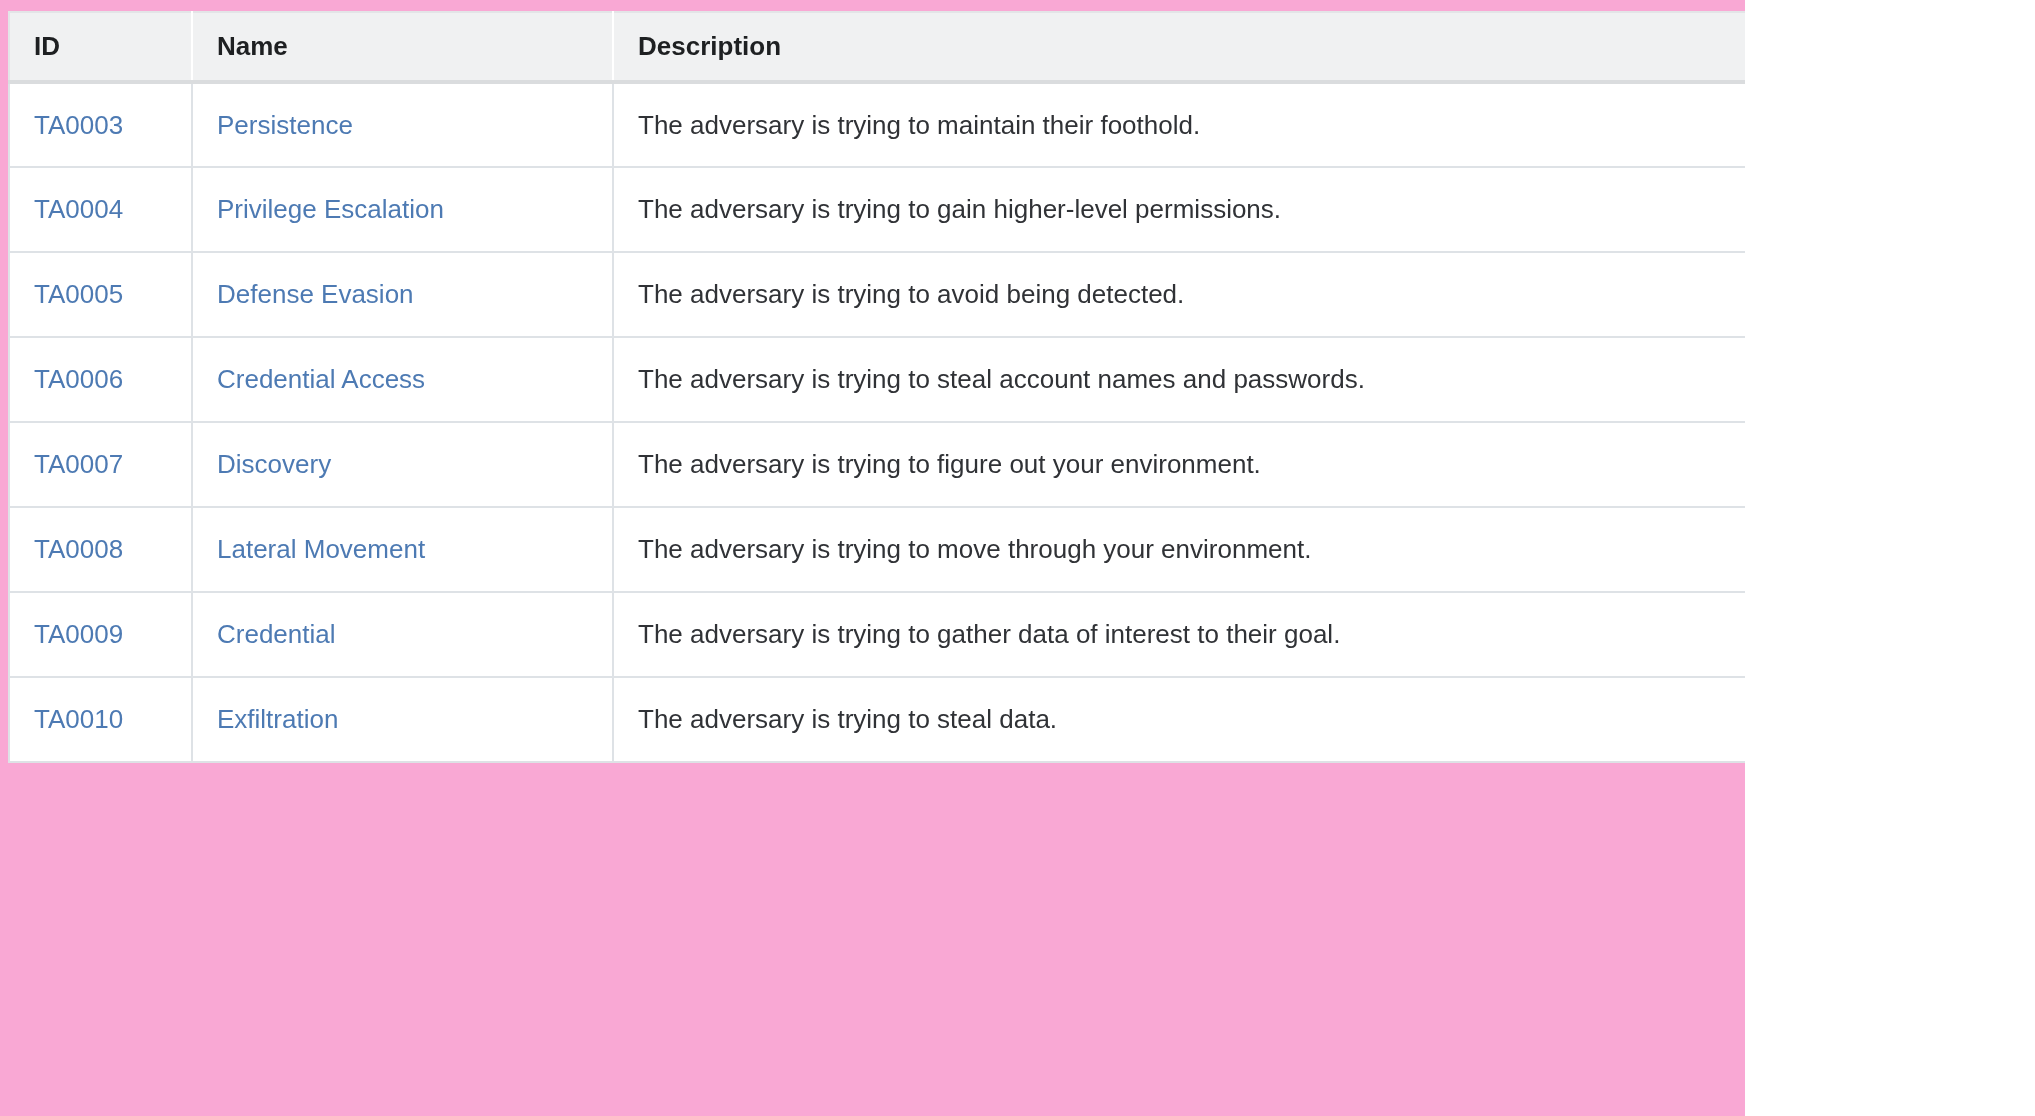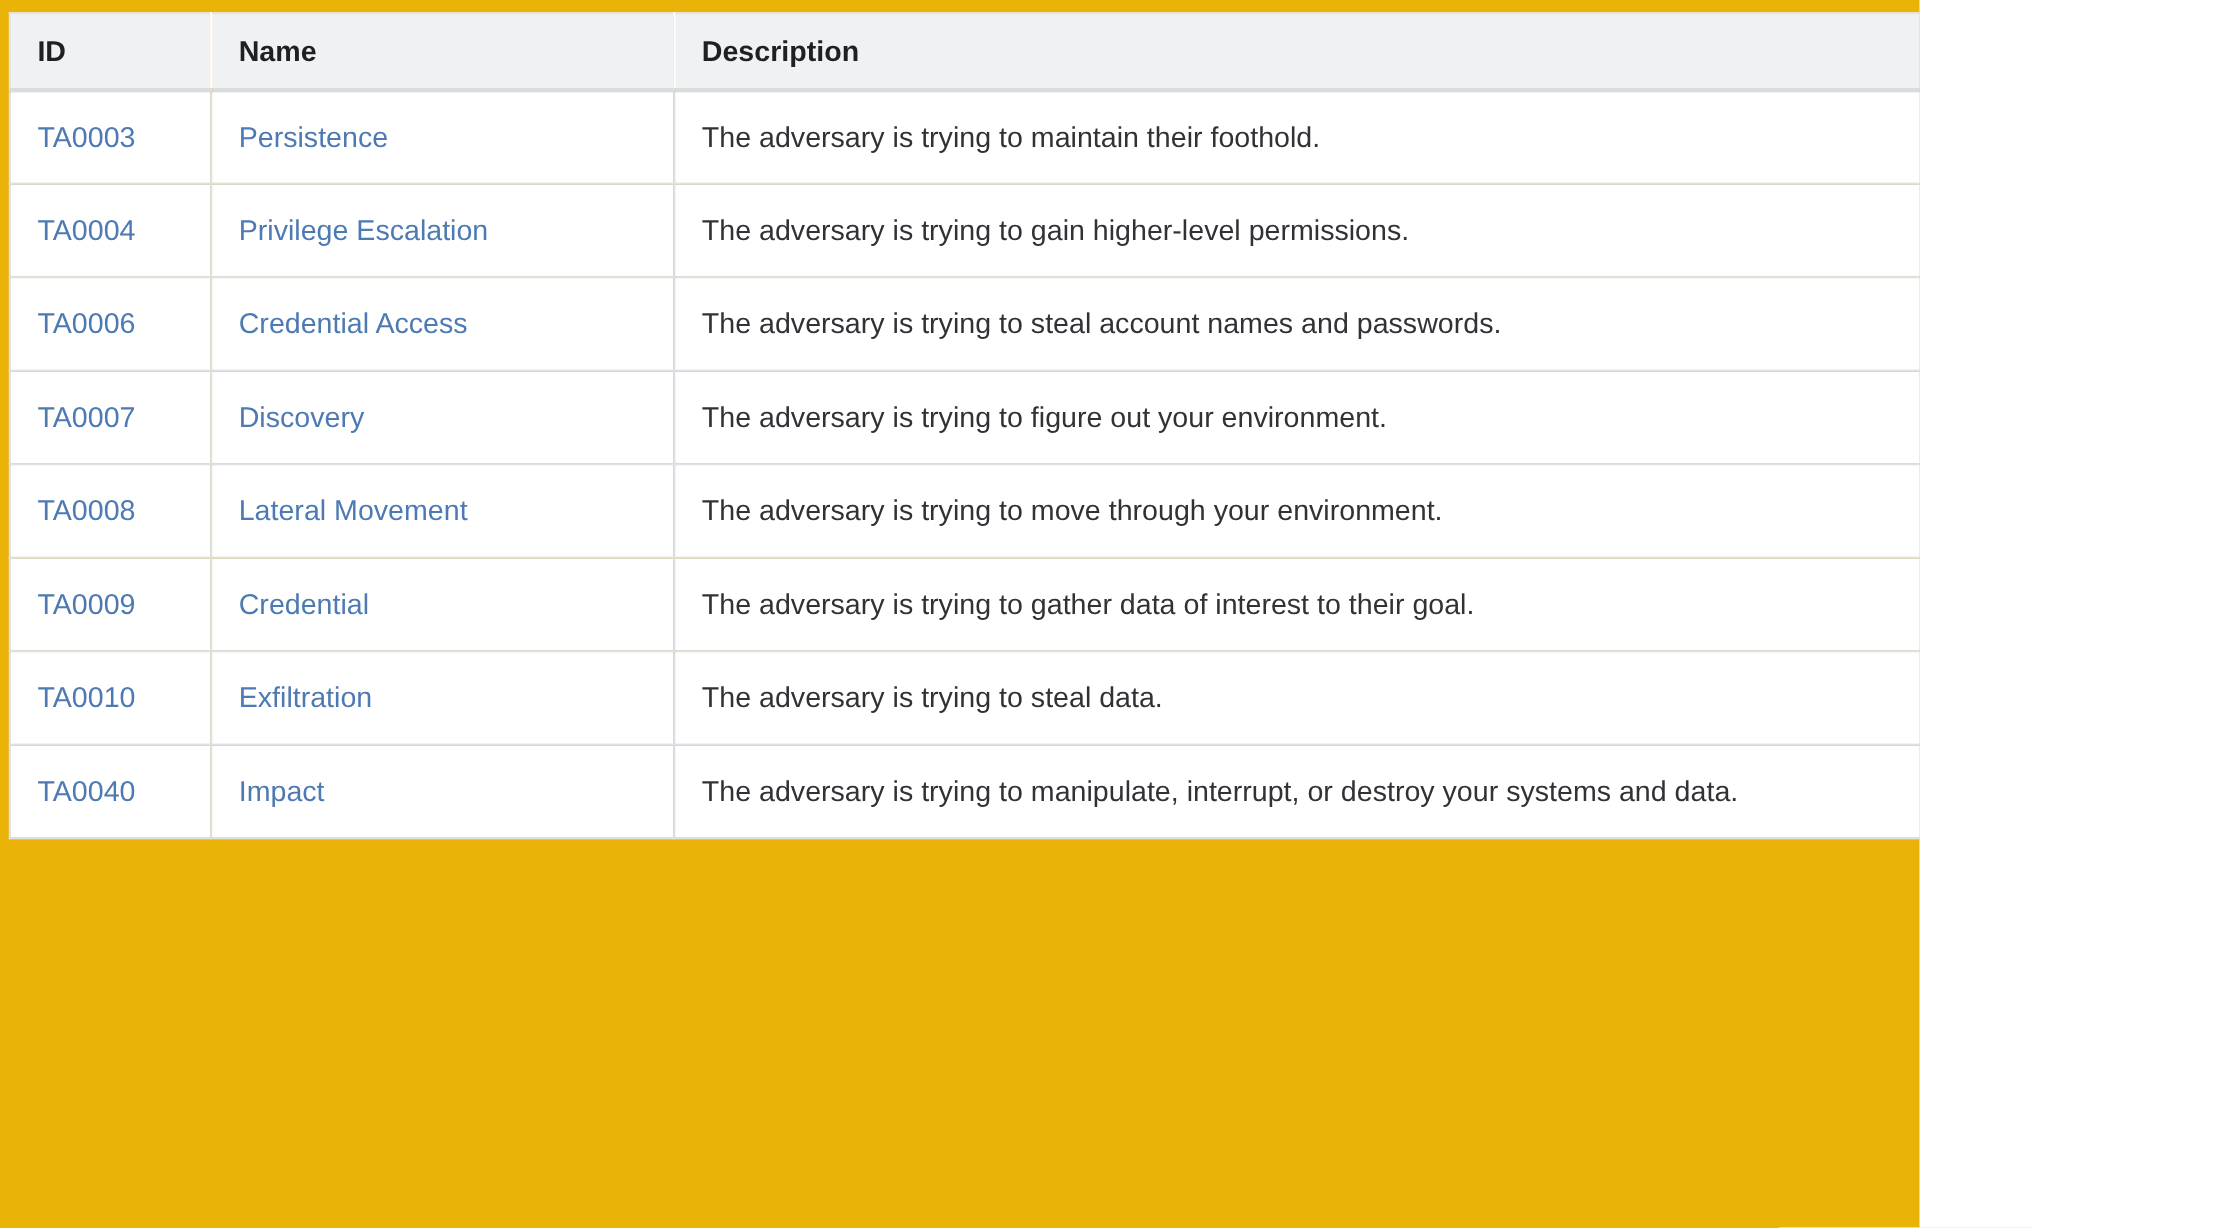--- a/index.html
+++ b/index.html
@@ -14,21 +14,21 @@
   html, body {
     margin: 0;
     padding: 0;
     background: #ffffff;
     font-family: "Liberation Sans", "DejaVu Sans", sans-serif;
   }
   .page {
     width: 1745px;
     height: 1116px;
     overflow: hidden;
-    background: #eab308;
+    background: #f9a8d4;
   }
   .table-wrap {
     padding: 11px 12px 0 8px;
   }
   table.tactics {
     width: 2015px;
     border-collapse: collapse;
     table-layout: fixed;
     font-size: 26px;
   }
@@ -93,20 +93,25 @@
             <td><a class="cell-link" href="#">TA0003</a></td>
             <td><a class="cell-link" href="#">Persistence</a></td>
             <td>The adversary is trying to maintain their foothold.</td>
           </tr>
           <tr>
             <td><a class="cell-link" href="#">TA0004</a></td>
             <td><a class="cell-link" href="#">Privilege Escalation</a></td>
             <td>The adversary is trying to gain higher-level permissions.</td>
           </tr>
           <tr>
+            <td><a class="cell-link" href="#">TA0005</a></td>
+            <td><a class="cell-link" href="#">Defense Evasion</a></td>
+            <td>The adversary is trying to avoid being detected.</td>
+          </tr>
+          <tr>
             <td><a class="cell-link" href="#">TA0006</a></td>
             <td><a class="cell-link" href="#">Credential Access</a></td>
             <td>The adversary is trying to steal account names and passwords.</td>
           </tr>
           <tr>
             <td><a class="cell-link" href="#">TA0007</a></td>
             <td><a class="cell-link" href="#">Discovery</a></td>
             <td>The adversary is trying to figure out your environment.</td>
           </tr>
           <tr>
@@ -117,21 +122,16 @@
           <tr>
             <td><a class="cell-link" href="#">TA0009</a></td>
             <td><a class="cell-link" href="#">Credential</a></td>
             <td>The adversary is trying to gather data of interest to their goal.</td>
           </tr>
           <tr>
             <td><a class="cell-link" href="#">TA0010</a></td>
             <td><a class="cell-link" href="#">Exfiltration</a></td>
             <td>The adversary is trying to steal data.</td>
           </tr>
-          <tr>
-            <td><a class="cell-link" href="#">TA0040</a></td>
-            <td><a class="cell-link" href="#">Impact</a></td>
-            <td>The adversary is trying to manipulate, interrupt, or destroy your systems and data.</td>
-          </tr>
         </tbody>
     </table>
   </div>
 </div>
 
 </body></html>

